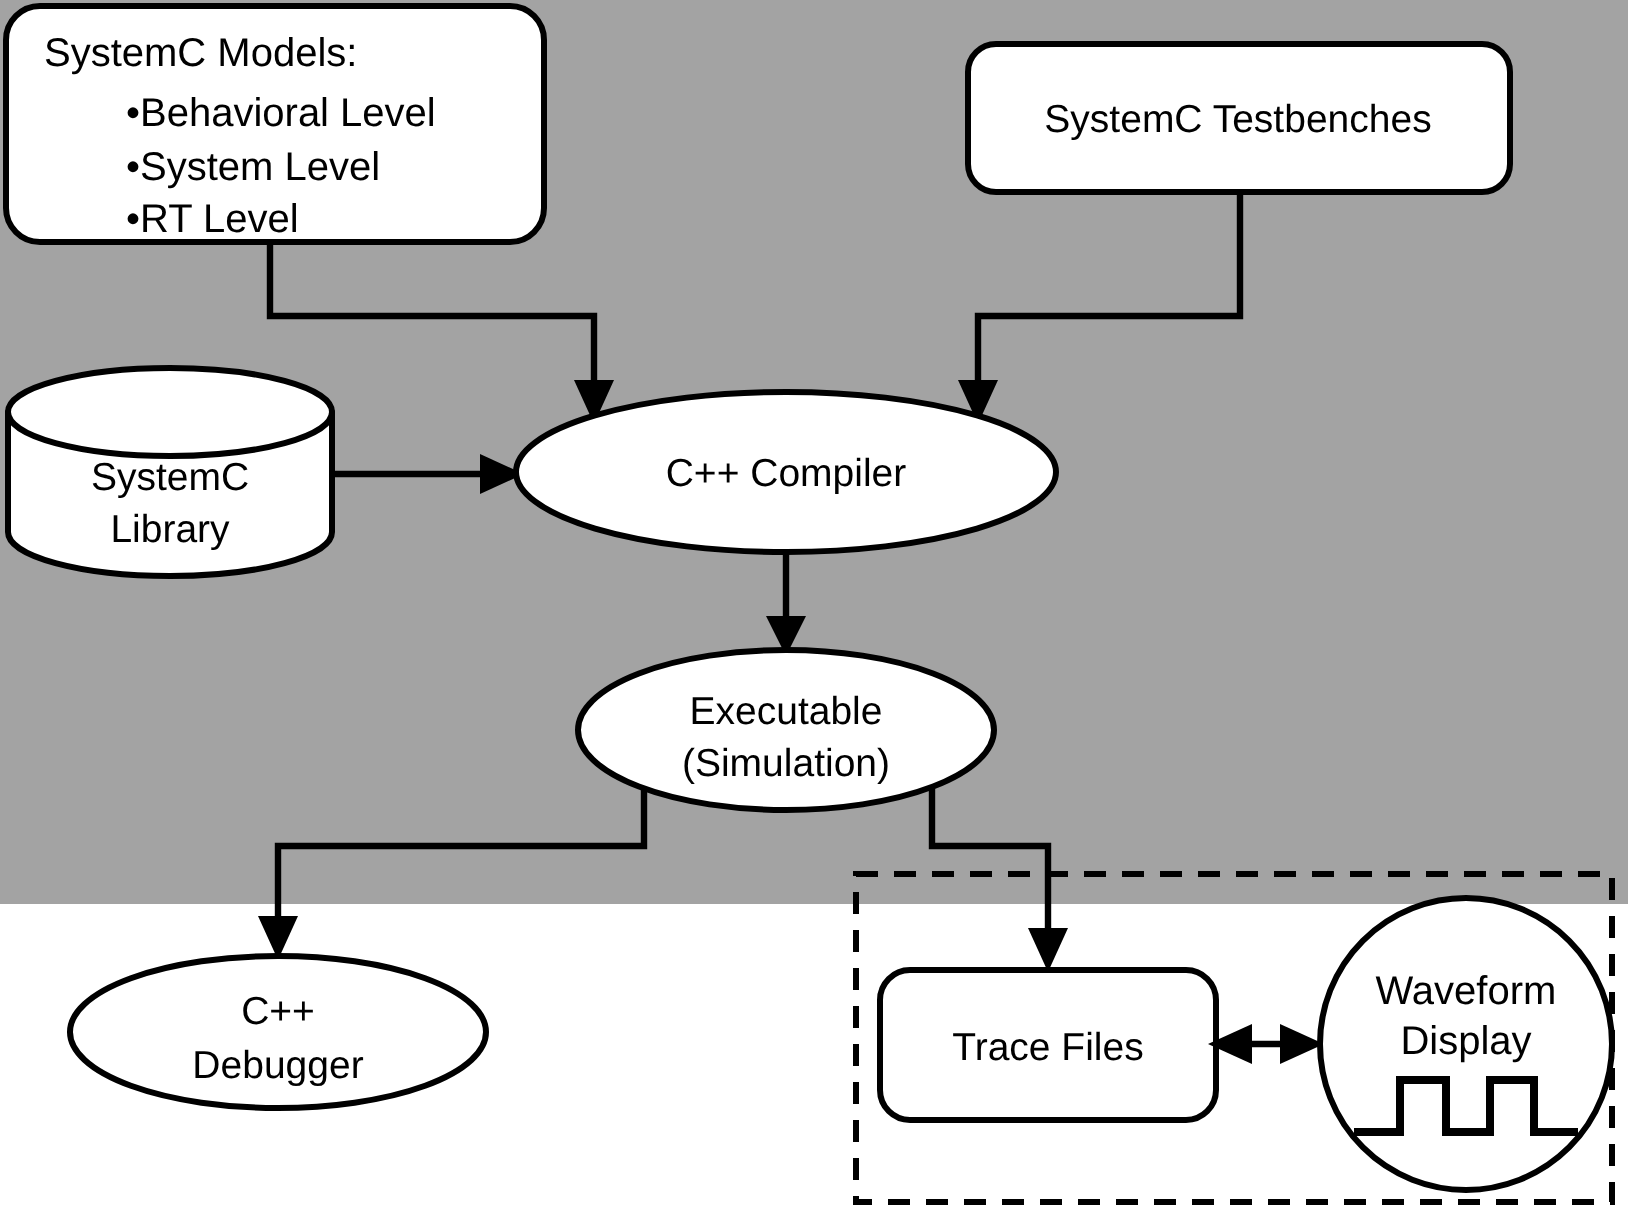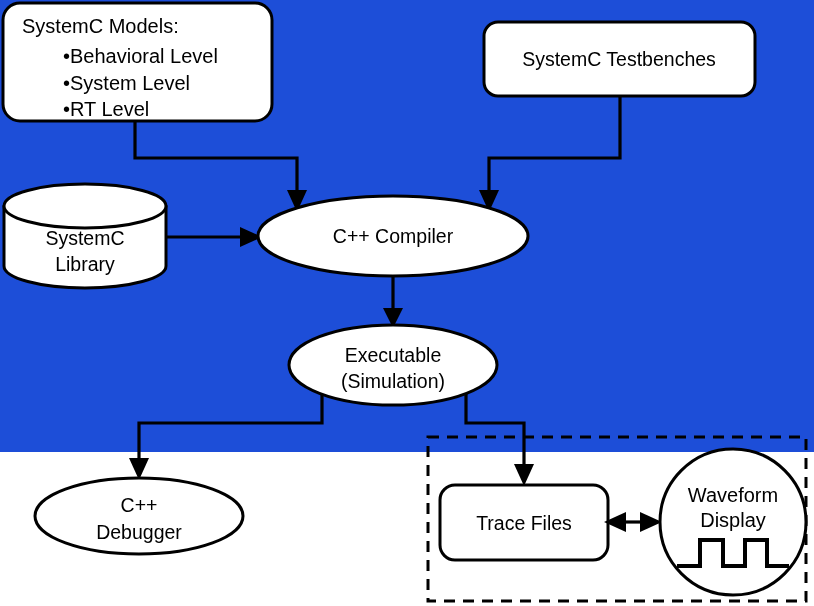--- a/index.html
+++ b/index.html
@@ -10,21 +10,21 @@
   body {
     width: 814px;
     height: 606px;
     overflow: hidden;
     font-family: "Liberation Sans", sans-serif;
   }
   #diagram-root {
     position: relative;
     width: 814px;
     height: 452px;
-    background: #1d4ed8;
+    background: #a3a3a3;
   }
   svg#diagram {
     display: block;
     width: 814px;
     height: 606px;
   }
   .shape-stroke {
     fill: #ffffff;
     stroke: #000000;
     stroke-width: 3;

